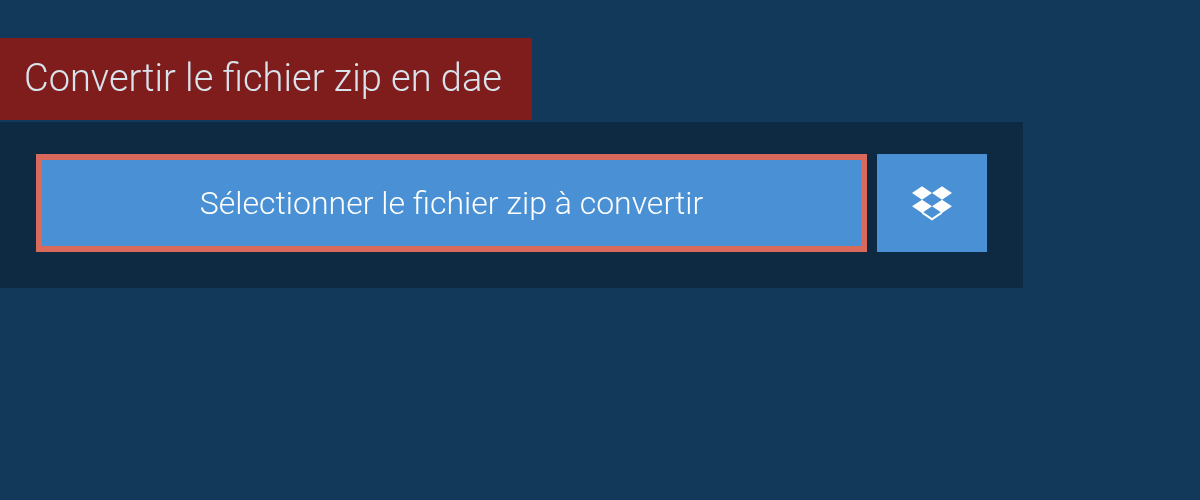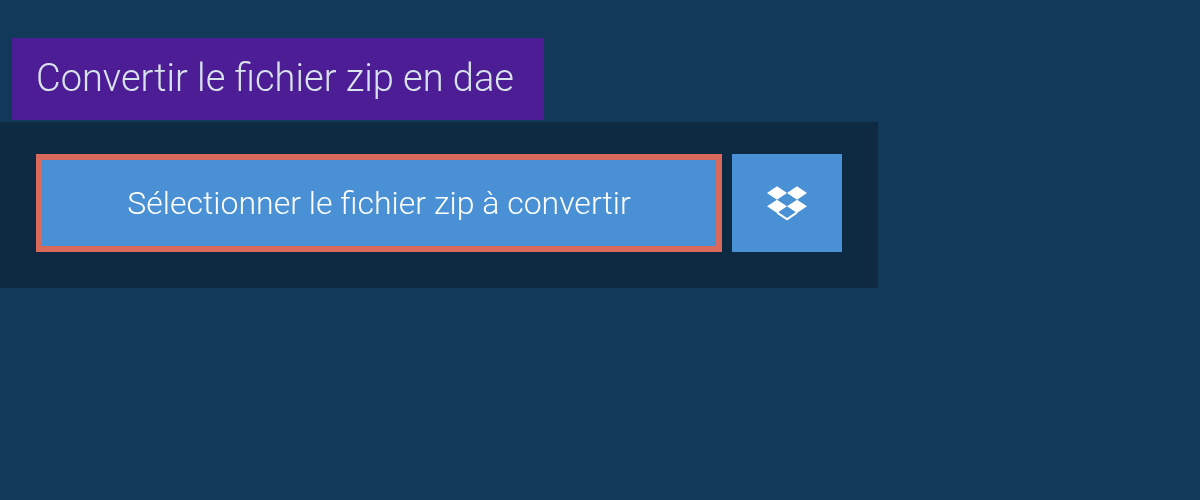--- a/index.html
+++ b/index.html
@@ -14,32 +14,32 @@
       font-family: -apple-system, BlinkMacSystemFont, "Segoe UI", Roboto, Helvetica, Arial, sans-serif;
       overflow: hidden;
     }
     .header-strip {
       width: 100%;
       height: 38px;
       background: #13395a;
     }
     .title-tab {
       display: inline-block;
-      background: #4c1d95;
+      background: #7f1d1d;
       color: #d9e3ec;
       font-size: 38px;
       font-weight: 300;
       padding: 18px 30px 20px 24px;
-      margin-left: 12px;
+      margin-left: 0;
     }
     .upload-panel {
       background: #0e2a42;
       margin-top: 2px;
       padding: 32px 36px 36px 36px;
-      width: 878px;
+      width: 1023px;
       display: flex;
       gap: 10px;
       align-items: stretch;
     }
     .select-file-wrap {
       border: 6px solid #d9695b;
       background: #d9695b;
       flex: 1;
       display: flex;
     }

